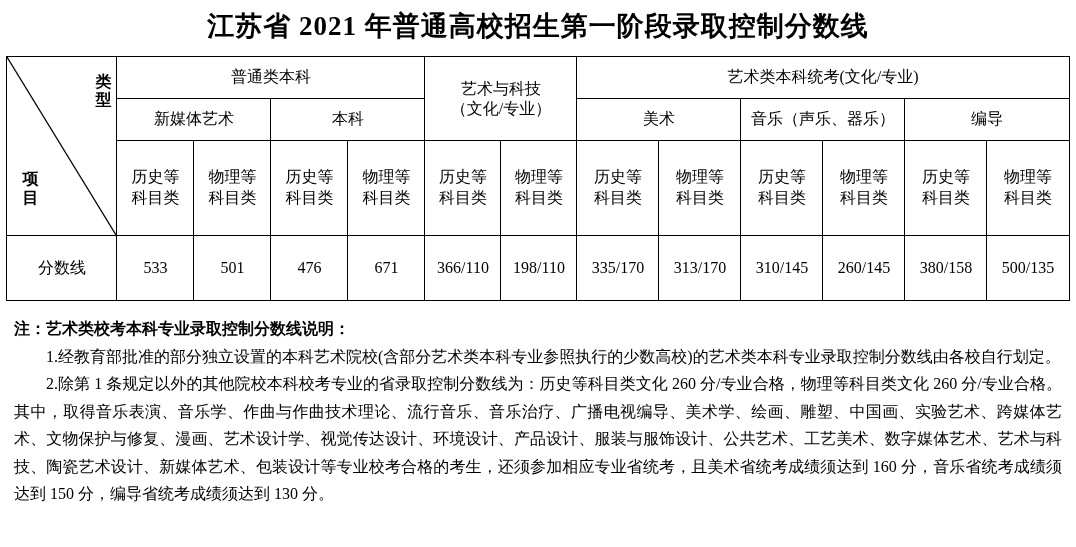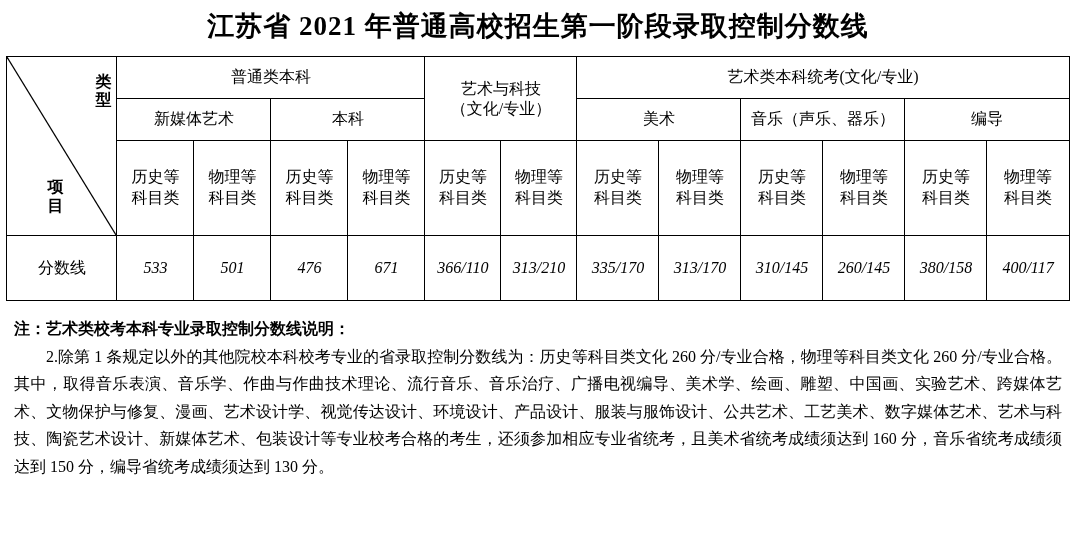--- a/index.html
+++ b/index.html
@@ -61,48 +61,46 @@
     top: 16px;
     right: 2px;
     font-size: 16px;
     font-weight: bold;
     line-height: 1.15;
     width: 22px;
     text-align: center;
   }
   .corner .lbl-bottom {
     position: absolute;
-    bottom: 20px;
+    bottom: 28px;
     left: 12px;
     font-size: 16px;
     font-weight: bold;
     line-height: 1.15;
     width: 22px;
     text-align: center;
-    margin-left: 25px;
   }
   .group-head {
     font-size: 17px;
   }
   .two-line {
     line-height: 1.25;
   }
   .subject-cell {
     font-size: 15px;
     line-height: 1.3;
     height: 74px;
   }
   .row-label {
     font-weight: bold;
     font-size: 17px;
   }
   .score-val {
     font-size: 17px;
     height: 44px;
-    font-style: italic;
   }
   .notes {
     margin: 14px 14px 0 14px;
     font-family: "Liberation Serif", serif;
     font-size: 16px;
     line-height: 1.72;
   }
   .notes .note-title {
     font-weight: bold;
   }
@@ -210,29 +208,30 @@
           <div>科目类</div>
         </td>
       </tr>
       <tr>
         <td class="row-label">分数线</td>
         <td class="score-val">533</td>
         <td class="score-val">501</td>
         <td class="score-val">476</td>
         <td class="score-val">671</td>
         <td class="score-val">366/110</td>
-        <td class="score-val">313/210</td>
+        <td class="score-val">198/110</td>
         <td class="score-val">335/170</td>
         <td class="score-val">313/170</td>
         <td class="score-val">310/145</td>
         <td class="score-val">260/145</td>
         <td class="score-val">380/158</td>
-        <td class="score-val">400/117</td>
+        <td class="score-val">500/135</td>
       </tr>
     </tbody>
   </table>
 
   <div class="notes">
     <p class="note-title">注：艺术类校考本科专业录取控制分数线说明：</p>
+    <p class="indent">1.经教育部批准的部分独立设置的本科艺术院校(含部分艺术类本科专业参照执行的少数高校)的艺术类本科专业录取控制分数线由各校自行划定。</p>
     <p class="indent">2.除第 1 条规定以外的其他院校本科校考专业的省录取控制分数线为：历史等科目类文化 260 分/专业合格，物理等科目类文化 260 分/专业合格。其中，取得音乐表演、音乐学、作曲与作曲技术理论、流行音乐、音乐治疗、广播电视编导、美术学、绘画、雕塑、中国画、实验艺术、跨媒体艺术、文物保护与修复、漫画、艺术设计学、视觉传达设计、环境设计、产品设计、服装与服饰设计、公共艺术、工艺美术、数字媒体艺术、艺术与科技、陶瓷艺术设计、新媒体艺术、包装设计等专业校考合格的考生，还须参加相应专业省统考，且美术省统考成绩须达到 160 分，音乐省统考成绩须达到 150 分，编导省统考成绩须达到 130 分。</p>
   </div>
 
 </div>
 
 </body></html>

